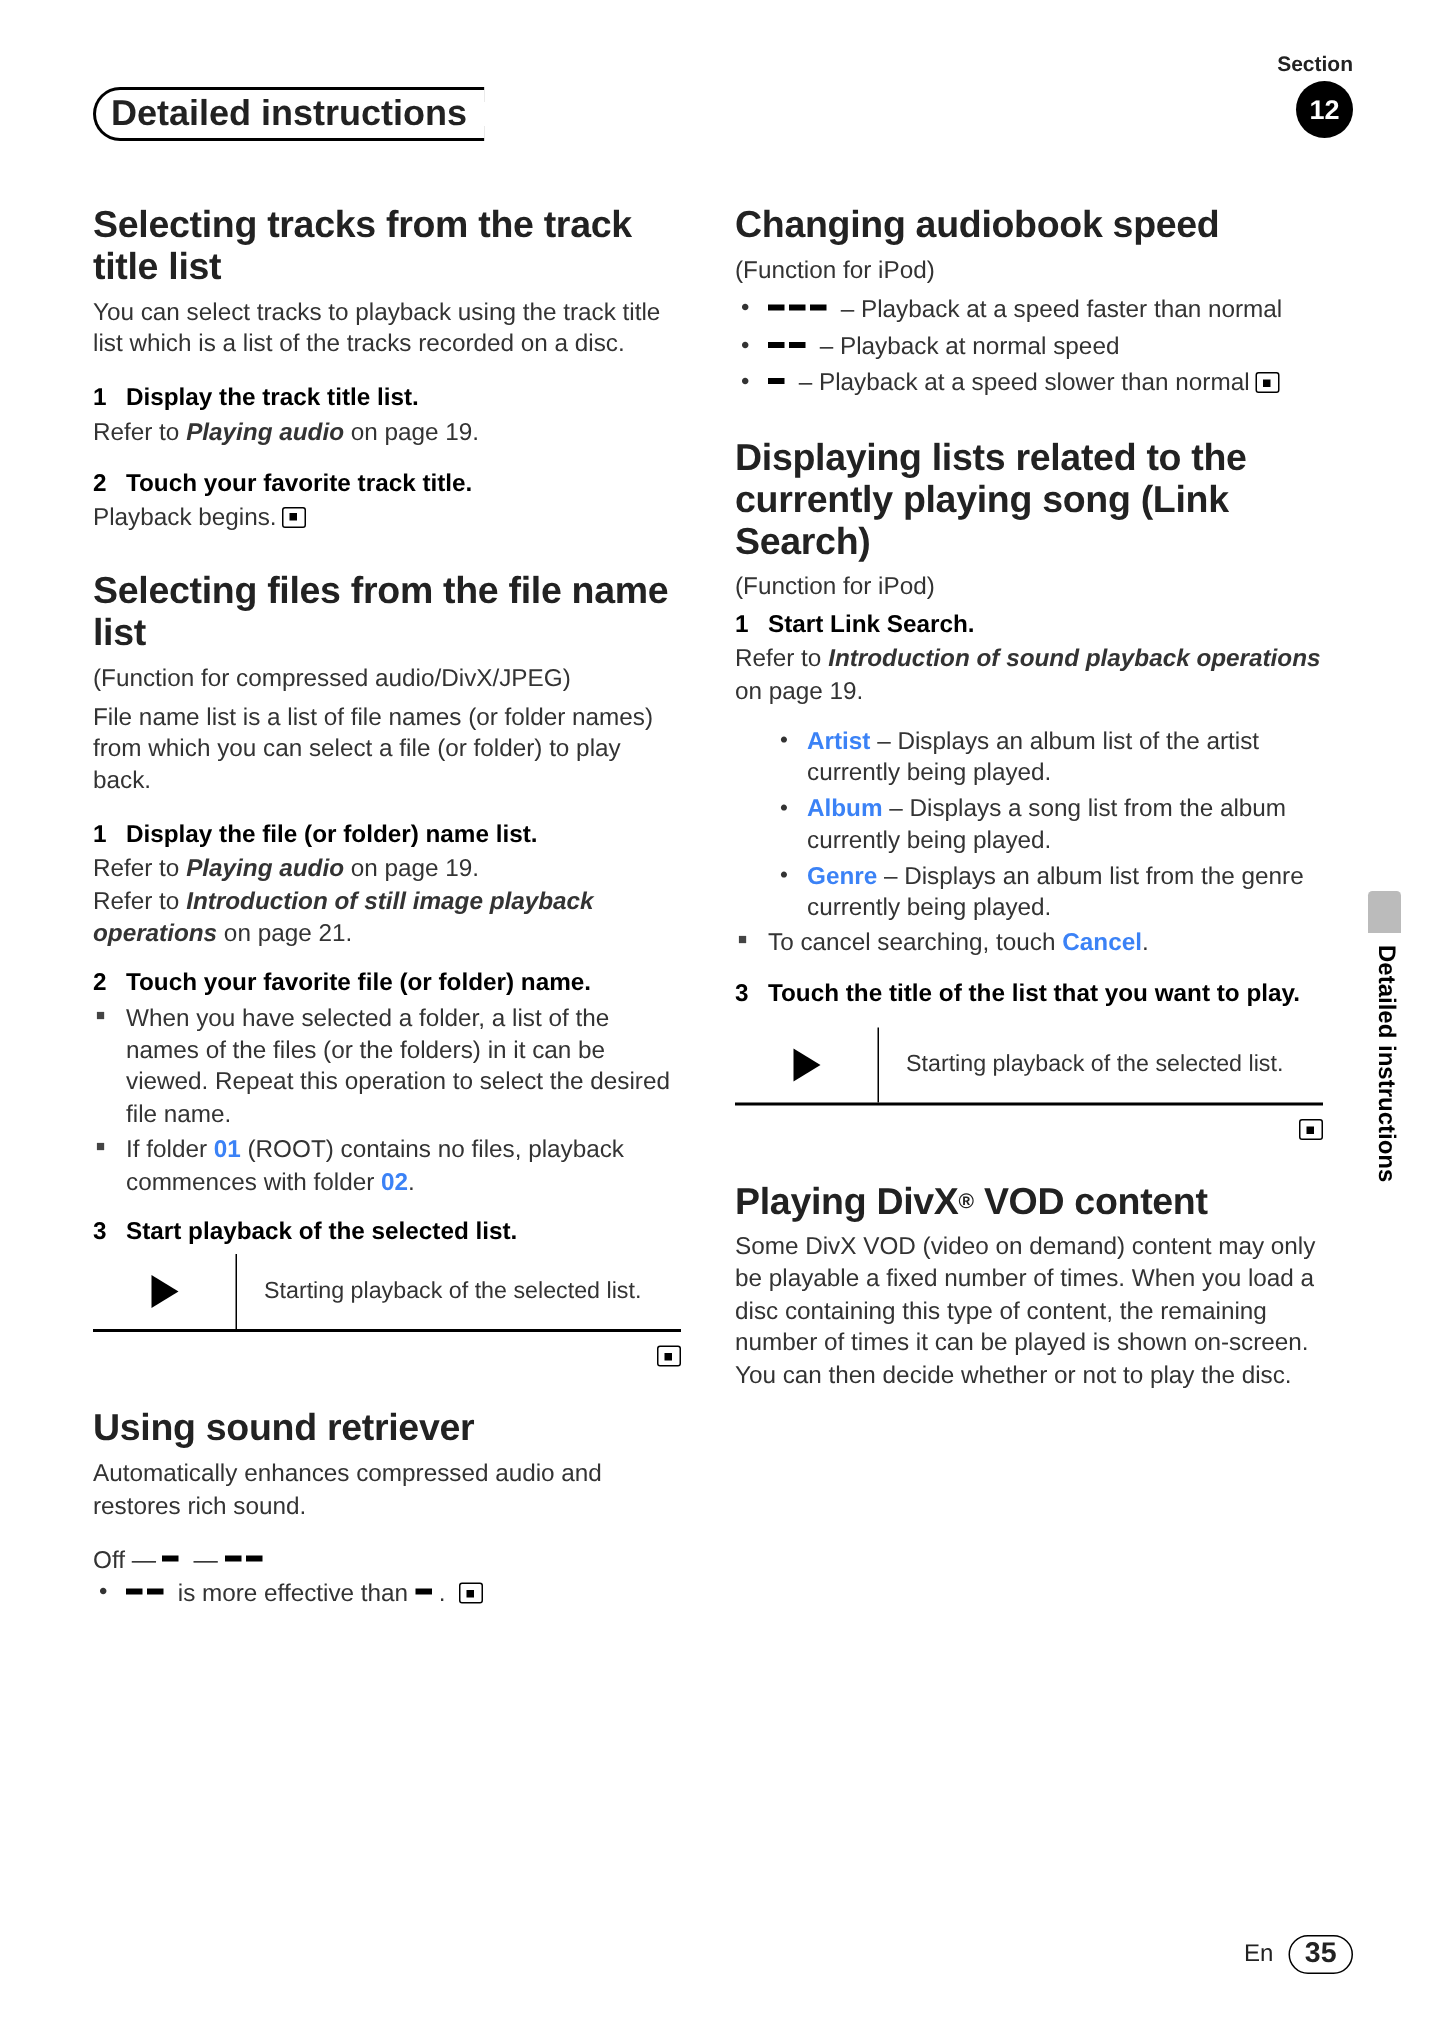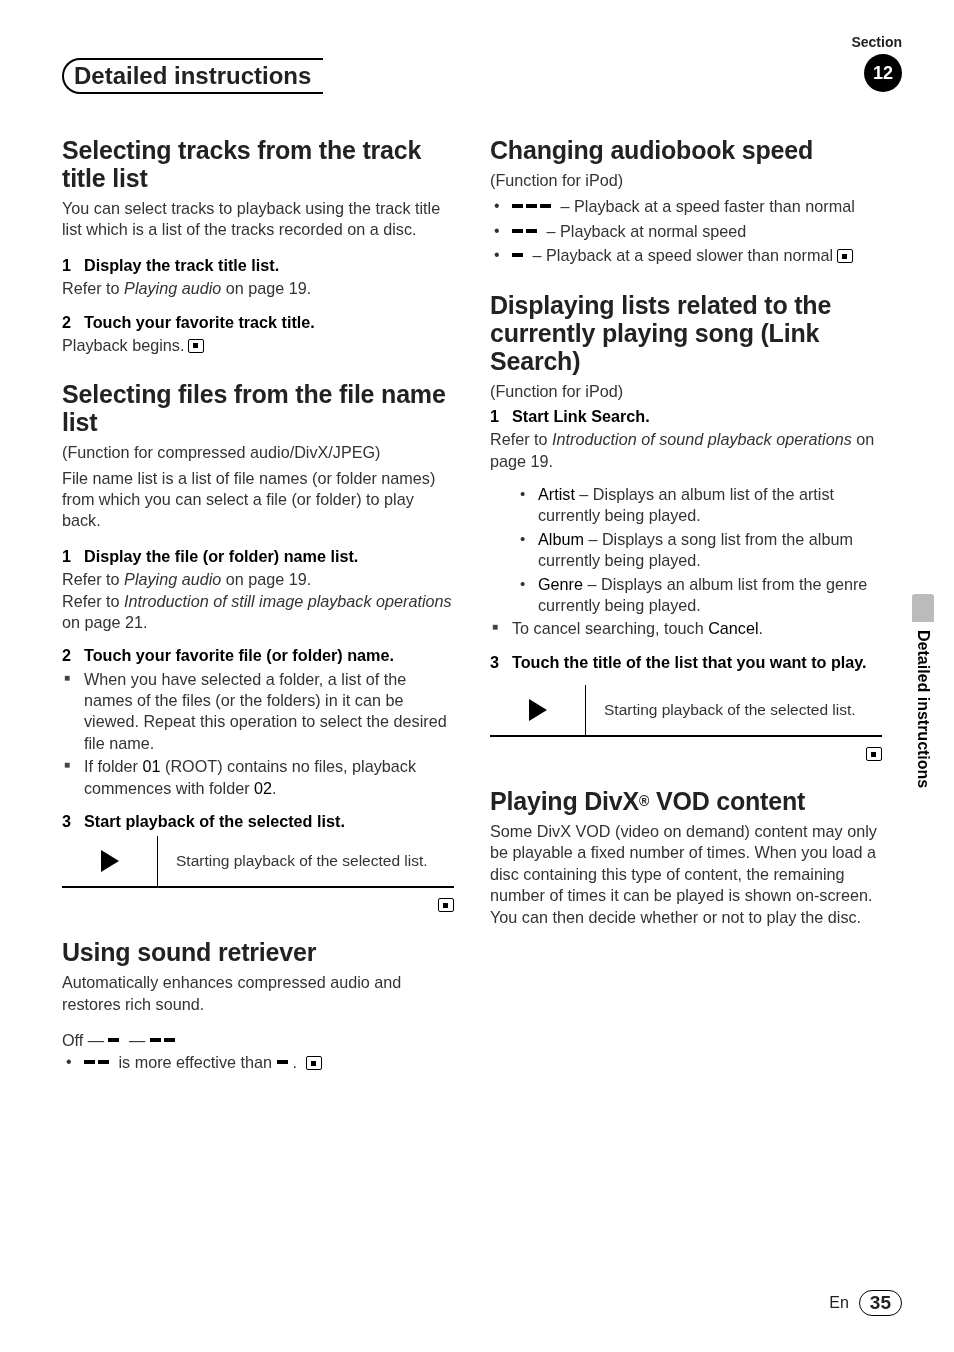--- a/index.html
+++ b/index.html
@@ -17,21 +17,21 @@
   }
   .columns { display: flex; gap: 36px; }
   .col { width: 392px; }
   h2 { font-size: 25px; font-weight: 900; line-height: 1.12; margin-bottom: 6px; letter-spacing: -0.2px; }
   p, li { font-size: 16.2px; line-height: 1.32; color: #333; }
   .intro { margin-bottom: 14px; }
   .step { margin-bottom: 2px; }
   .step-head { font-weight: 700; color: #000; }
   .step-head .num { display: inline-block; width: 22px; }
   .note { color: #333; }
-  .ref-ital { font-style: italic; }
+  .ref-ital { font-style: italic; font-weight: bold; }
   .block { margin-bottom: 24px; }
   .subblock { margin-bottom: 12px; }
   ul.bullets { list-style: none; padding-left: 0; }
   ul.bullets > li { position: relative; padding-left: 22px; margin-bottom: 2px; }
   ul.bullets > li::before { content: "•"; position: absolute; left: 4px; top: 0; font-size: 16px; }
   ul.squares { list-style: none; padding-left: 0; }
   ul.squares > li { position: relative; padding-left: 22px; margin-bottom: 2px; }
   ul.squares > li::before { content: "■"; position: absolute; left: 2px; top: 2px; font-size: 10px; color: #444; }
   ul.sub { list-style: none; padding-left: 30px; }
   ul.sub > li { position: relative; padding-left: 18px; margin-bottom: 2px; }
@@ -47,21 +47,21 @@
   .play-cell-text { flex: 1; padding: 14px 10px 14px 18px; font-size: 15.5px; color: #333; display: flex; align-items: center; }
   .side-tab {
     position: absolute; right: 20px; top: 630px; width: 22px; height: 230px;
     writing-mode: vertical-rl; font-weight: 700; font-size: 16px; color: #000;
     display: flex; align-items: center; justify-content: flex-start;
   }
   .side-tab-accent { position: absolute; right: 20px; top: 594px; width: 22px; height: 28px; background: #bbb; border-radius: 3px 3px 0 0; }
   .footer { position: absolute; bottom: 36px; right: 52px; display: flex; align-items: center; gap: 10px; }
   .footer .lang { font-size: 16px; font-weight: 400; }
   .page-num { border: 1.8px solid #000; border-radius: 14px; padding: 1px 10px; font-size: 19px; font-weight: 700; text-align: right; }
-  b { font-weight: 400; color: #000000; }
+  b { font-weight: 700; color: #3b82f6; }
   .divx-r { font-size: 14px; vertical-align: 4px; }
   .tight { margin-bottom: 4px; }
 </style>
 </head>
 <body>
 
 <div class="page">
 
   <div class="section-label">Section</div>
   <div class="section-chip">12</div>

